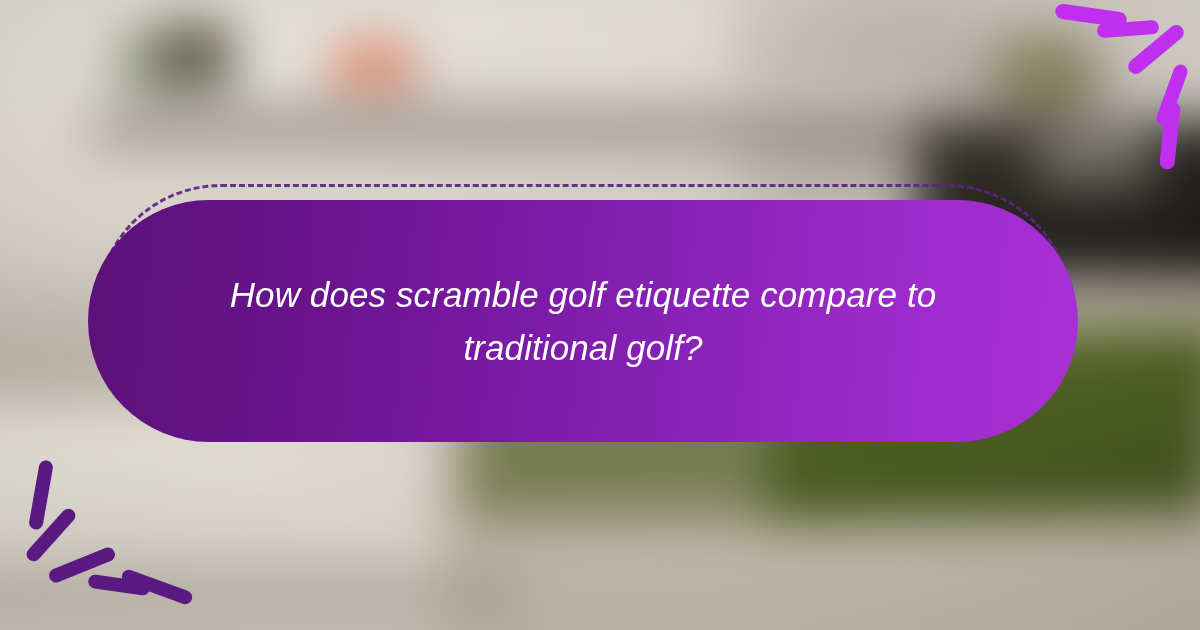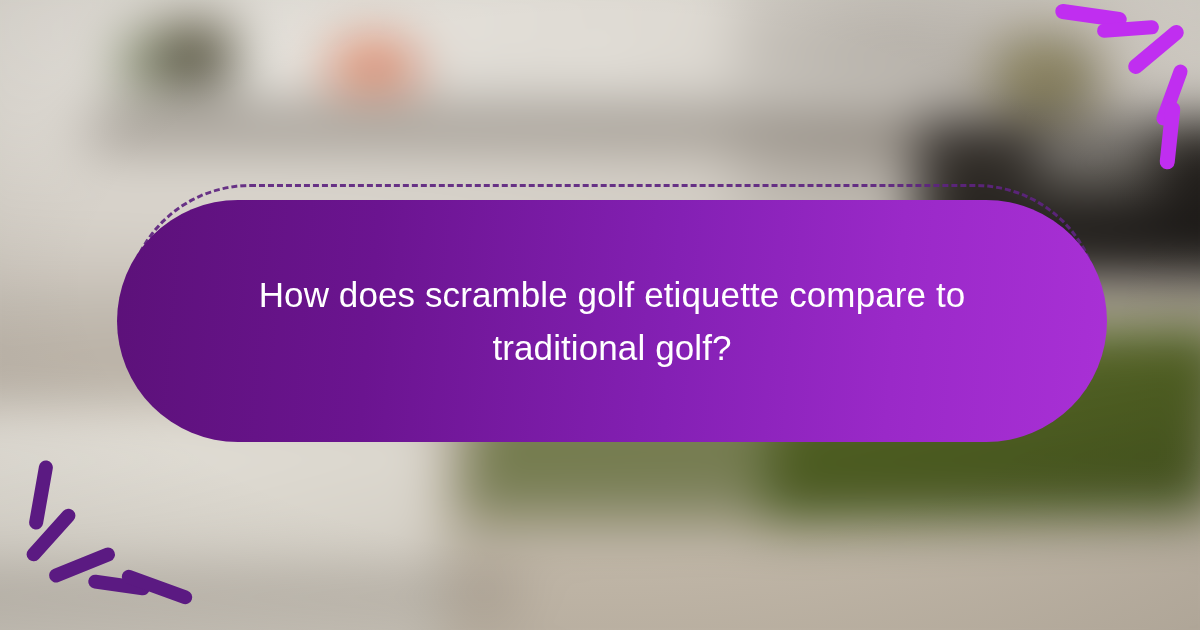--- a/index.html
+++ b/index.html
@@ -173,24 +173,25 @@
   }
   .ray {
     position: absolute;
     border-radius: 999px;
     transform-origin: 50% 50%;
   }
 
   
   .card-wrap {
     position: absolute;
-    left: 117px;
+    left: 88px;
     top: 184px;
     width: 990px;
     height: 258px;
+    font-style: italic;
   }
   .card-dash {
     position: absolute;
     left: 8px;
     top: 0px;
     width: 976px;
     height: 250px;
     border: 3px dashed #5e2480;
     border-radius: 125px;
     box-sizing: border-box;

